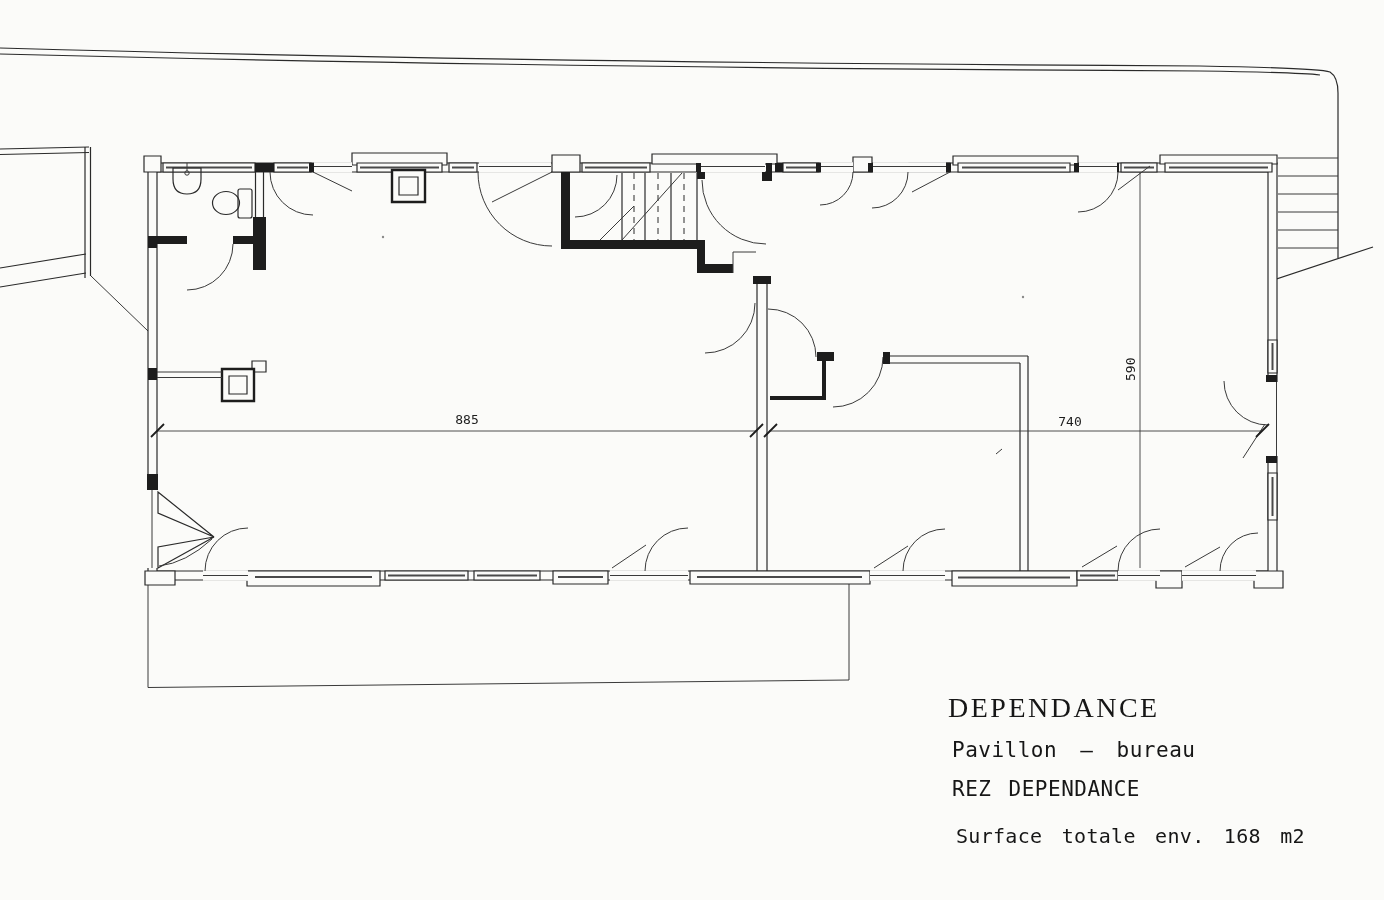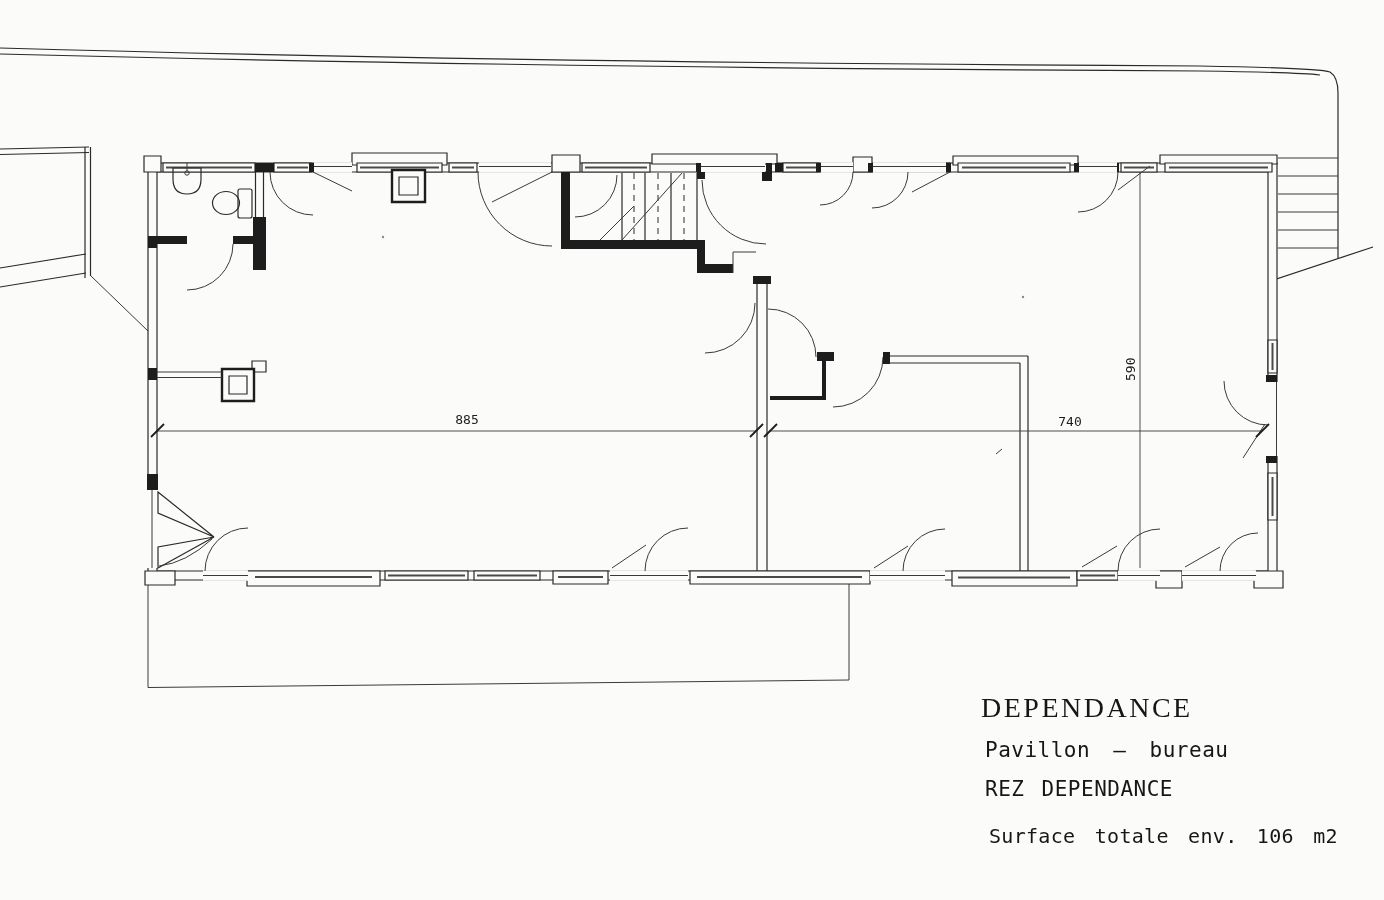--- a/index.html
+++ b/index.html
@@ -20,21 +20,21 @@
   .box{fill:#fbfbf9;stroke:#2a2a2a;stroke-width:1.2;}
   .box2{fill:#fbfbf9;stroke:#1d1d1d;stroke-width:2.4;}
   .mid{stroke:#4a4a4a;stroke-width:2;fill:none;}
   .dash{stroke:#2a2a2a;stroke-width:1;fill:none;stroke-dasharray:6 5;}
   .dim{stroke:#3a3a3a;stroke-width:0.9;fill:none;}
   .tick{stroke:#1d1d1d;stroke-width:1.8;fill:none;}
   .dimtxt{font-family:"DejaVu Sans Mono",monospace;font-size:13px;fill:#1d1d1d;}
   .speck{fill:#8a8a8a;stroke:none;}
 
   .title-block{position:absolute;left:948px;top:692px;width:420px;color:#161616;}
-  .tb-line{position:absolute;white-space:nowrap;margin-left:33px;}
+  .tb-line{position:absolute;white-space:nowrap;}
   .tb-name{left:0;top:0;font-family:"Liberation Serif","DejaVu Serif",serif;
            font-size:28px;letter-spacing:2.5px;font-weight:500;}
   .tb-desc{left:4px;top:46px;font-family:"DejaVu Sans Mono",monospace;
            font-size:21px;word-spacing:10px;letter-spacing:0.5px;text-align:center;}
   .tb-floor{left:4px;top:85px;font-family:"DejaVu Sans Mono",monospace;
            font-size:21px;letter-spacing:0.5px;word-spacing:4px;}
   .tb-area{left:8px;top:132px;font-family:"DejaVu Sans Mono",monospace;
            font-size:20px;word-spacing:7px;letter-spacing:0.3px;}
 </style>
 </head>
@@ -299,15 +299,15 @@
 
   <circle class="speck" cx="383" cy="237" r="1.2"></circle>
   <circle class="speck" cx="1023" cy="297" r="1.2"></circle>
   <path class="thin" d="M996,454 L1002,449"></path>
 </svg>
 
 <div class="title-block">
   <div class="tb-line tb-name">DEPENDANCE</div>
   <div class="tb-line tb-desc">Pavillon – bureau</div>
   <div class="tb-line tb-floor">REZ DEPENDANCE</div>
-  <div class="tb-line tb-area">Surface totale env. 106 m2</div>
+  <div class="tb-line tb-area">Surface totale env. 168 m2</div>
 </div>
 </div>
 
 </body></html>

